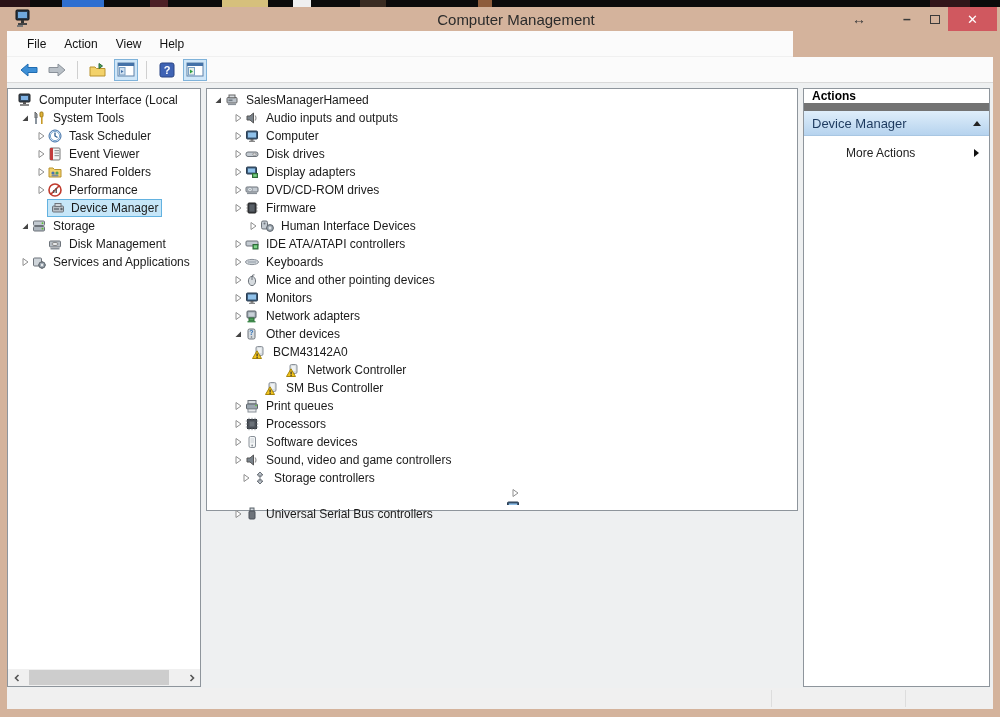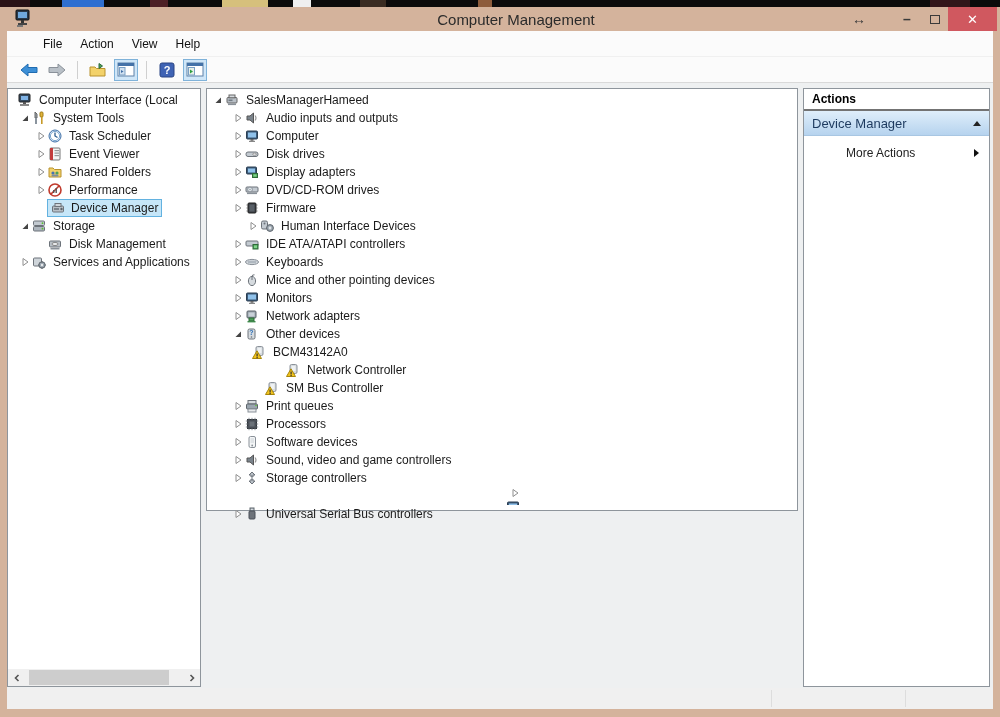--- a/index.html
+++ b/index.html
@@ -15,21 +15,21 @@
   #titlebar .app-ico { position:absolute; left:14px; top:2px; width:18px; height:19px; }
   #title-text { position:absolute; left:16px; width:100%; text-align:center; font-size:15px; color:#2b2b2b; }
   .win-ctrl { position:absolute; top:0; height:24px; display:flex; align-items:center; justify-content:center; color:#3a3a3a; cursor:default; }
   #ctrl-restore { left:845px; width:28px; font-size:14px; }
   #ctrl-min { left:893px; width:28px; font-size:14px; font-weight:bold; }
   #ctrl-max { left:921px; width:28px; }
   #ctrl-max .box { width:10px; height:9px; border:1px solid #3a3a3a; }
   #ctrl-close { left:948px; width:49px; background:#d0585f; color:#fff; font-size:13px; font-weight:bold; }
 
   
-  #menubar { position:absolute; left:7px; top:31px; width:986px; height:26px; background:#fbfbfb; display:flex; align-items:center; padding-left:27px; gap:0; border-bottom:1px solid #f0f0f0; }
+  #menubar { position:absolute; left:7px; top:31px; width:786px; height:26px; background:#fbfbfb; display:flex; align-items:center; padding-left:11px; gap:0; border-bottom:1px solid #f0f0f0; }
   .menu-item { padding:4px 9px; color:#111; }
 
   
   #toolbar { position:absolute; left:7px; top:57px; width:986px; height:26px; background:#fbfbfb; border-bottom:1px solid #d9d9d9; display:flex; align-items:center; padding-left:10px; gap:4px; }
   .tb-btn { width:24px; height:22px; display:flex; align-items:center; justify-content:center; border:1px solid transparent; }
   .tb-btn.selected { background:#cfe6f8; border:1px solid #7fb2d9; }
   .tb-sep { width:1px; height:18px; background:#d0d0d0; margin:0 4px; }
 
   
   #main { position:absolute; left:7px; top:83px; width:986px; height:605px; background:#eef0f1; }
@@ -46,21 +46,21 @@
   .t-label { padding:1px 2px; }
   .t-sel { background:#c6e6f8; border:1px solid #63b2e0; padding:0 2px; display:flex; align-items:center; }
   .t-sel .t-label { padding:0 1px; }
 
   
   #h-scroll { position:absolute; left:0; bottom:0; width:192px; height:17px; background:#f0f0f0; display:flex; align-items:center; }
   .sb-arrow { width:17px; height:17px; display:flex; align-items:center; justify-content:center; color:#555; font-size:10px; }
   #h-thumb { height:15px; width:140px; background:#cdcdcd; margin-left:4px; }
 
   
-  #actions-header { height:22px; display:flex; align-items:center; padding-left:8px; font-weight:bold; color:#000; border-bottom:2px solid #737373; background:#fff; }
+  #actions-header { height:22px; display:flex; align-items:center; padding-left:8px; font-weight:bold; color:#000; border-bottom:8px solid #737373; background:#fff; }
   #actions-section { height:25px; background:linear-gradient(#dfeefb,#b6d3ee); border-bottom:1px solid #a8c6e2; display:flex; align-items:center; padding:0 8px; color:#1d3a5f; font-size:13px; }
   #actions-section .sec-title { flex:1; }
   #more-actions { height:22px; display:flex; align-items:center; padding:0 10px 0 42px; color:#222; margin-top:6px; }
   #more-actions .ma-label { flex:1; }
   .tri-up { width:0; height:0; border-left:4px solid transparent; border-right:4px solid transparent; border-bottom:5px solid #222; }
   .tri-right { width:0; height:0; border-top:4px solid transparent; border-bottom:4px solid transparent; border-left:5px solid #111; }
 
   
   #statusbar { position:absolute; left:7px; top:688px; width:986px; height:21px; background:#f0f0f0; }
   #statusbar .st-sep { position:absolute; top:2px; width:1px; height:17px; background:#dddddd; }
@@ -625,21 +625,21 @@
             </svg>
           </span>
           <span class="t-icon">
             <svg width="16" height="16" viewBox="0 0 16 16">
               <path d="M3 6 L6 6 L9.5 3 L9.5 13 L6 10 L3 10 Z" fill="#7b848c" stroke="#555"></path>
               <path d="M11 5.5 Q13 8 11 10.5" fill="none" stroke="#999" stroke-width="1.2"></path>
             </svg>
           </span>
           <span class="t-label">Sound, video and game controllers</span>
         </div>
-        <div class="tree-row" style="padding-left: 25px;">
+        <div class="tree-row" style="padding-left: 33px;">
           <span class="exp">
             <svg width="10" height="10" viewBox="0 0 10 10">
               <polygon points="3,1.5 8,5 3,8.5" fill="#fff" stroke="#8f8f8f"></polygon>
             </svg>
           </span>
           <span class="t-icon">
             <svg width="16" height="16" viewBox="0 0 16 16">
               <path d="M8 2 L11 5 L9 5 L9 7 L7 7 L7 5 L5 5 Z" fill="#b9c0c7" stroke="#6d737a"></path>
               <path d="M8 14 L5 11 L7 11 L7 9 L9 9 L9 11 L11 11 Z" fill="#b9c0c7" stroke="#6d737a"></path>
               <path d="M2 8 L5 5.5 L5 7.5 L11 7.5 L11 5.5 L14 8 L11 10.5 L11 8.5 L5 8.5 L5 10.5 Z" fill="none"></path>

